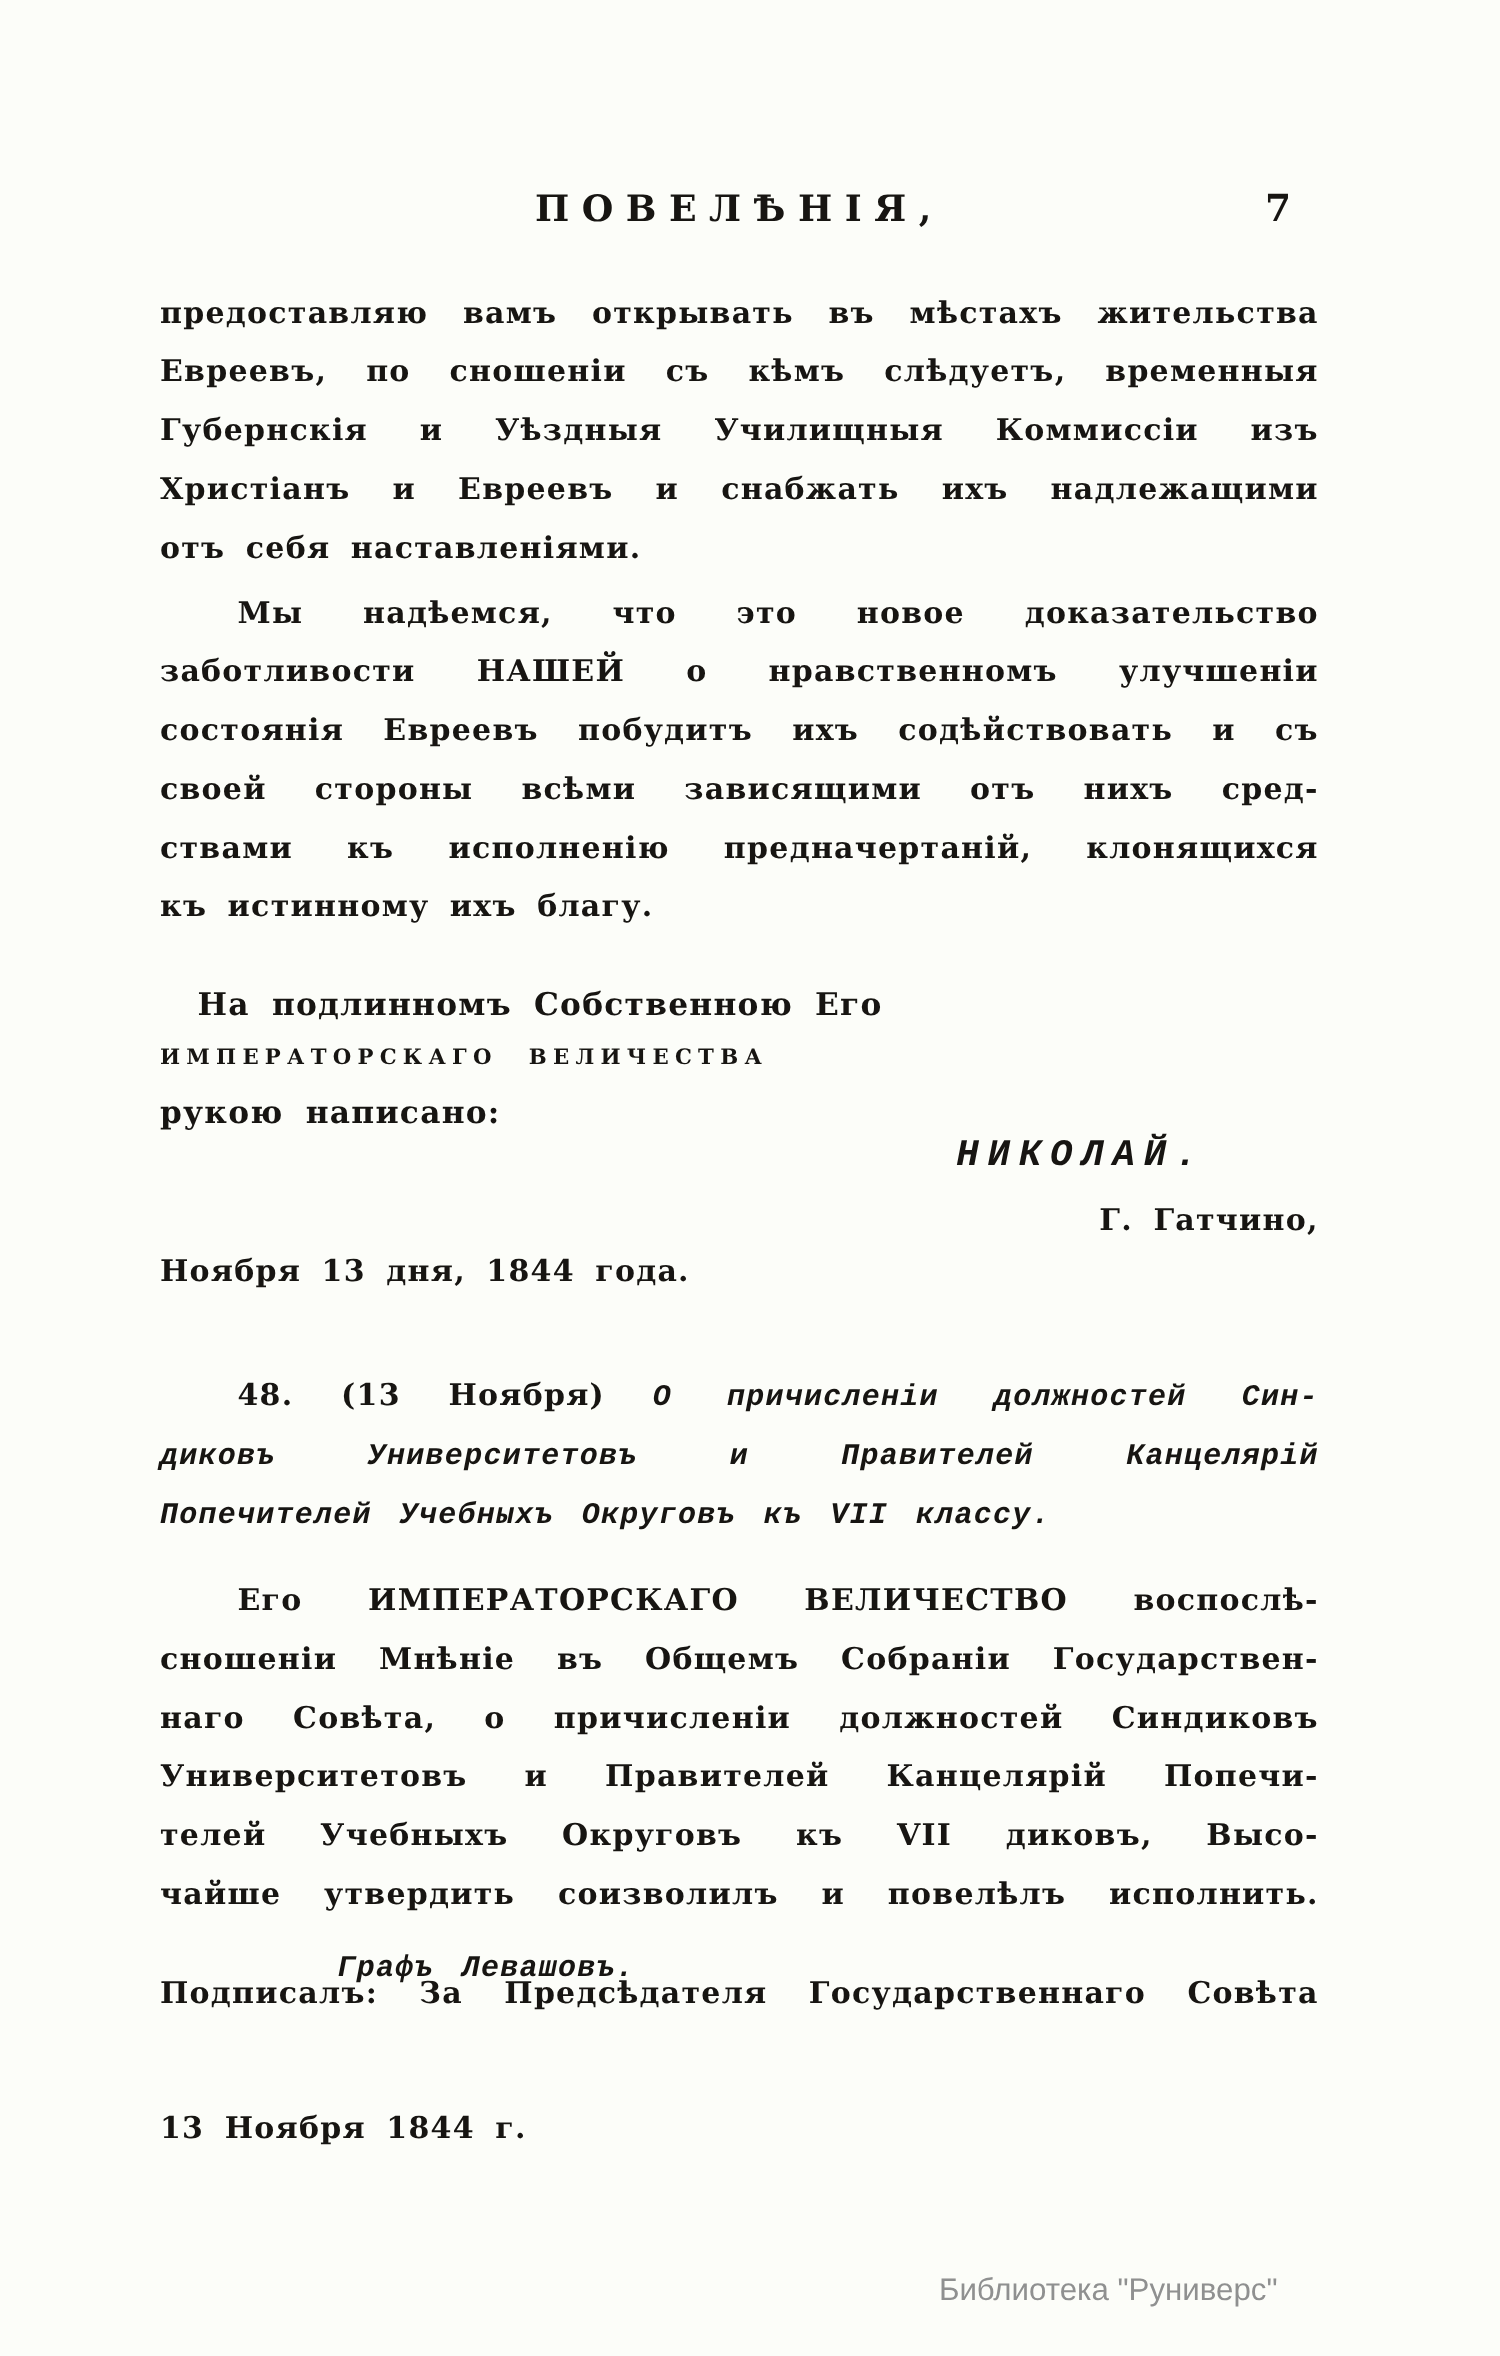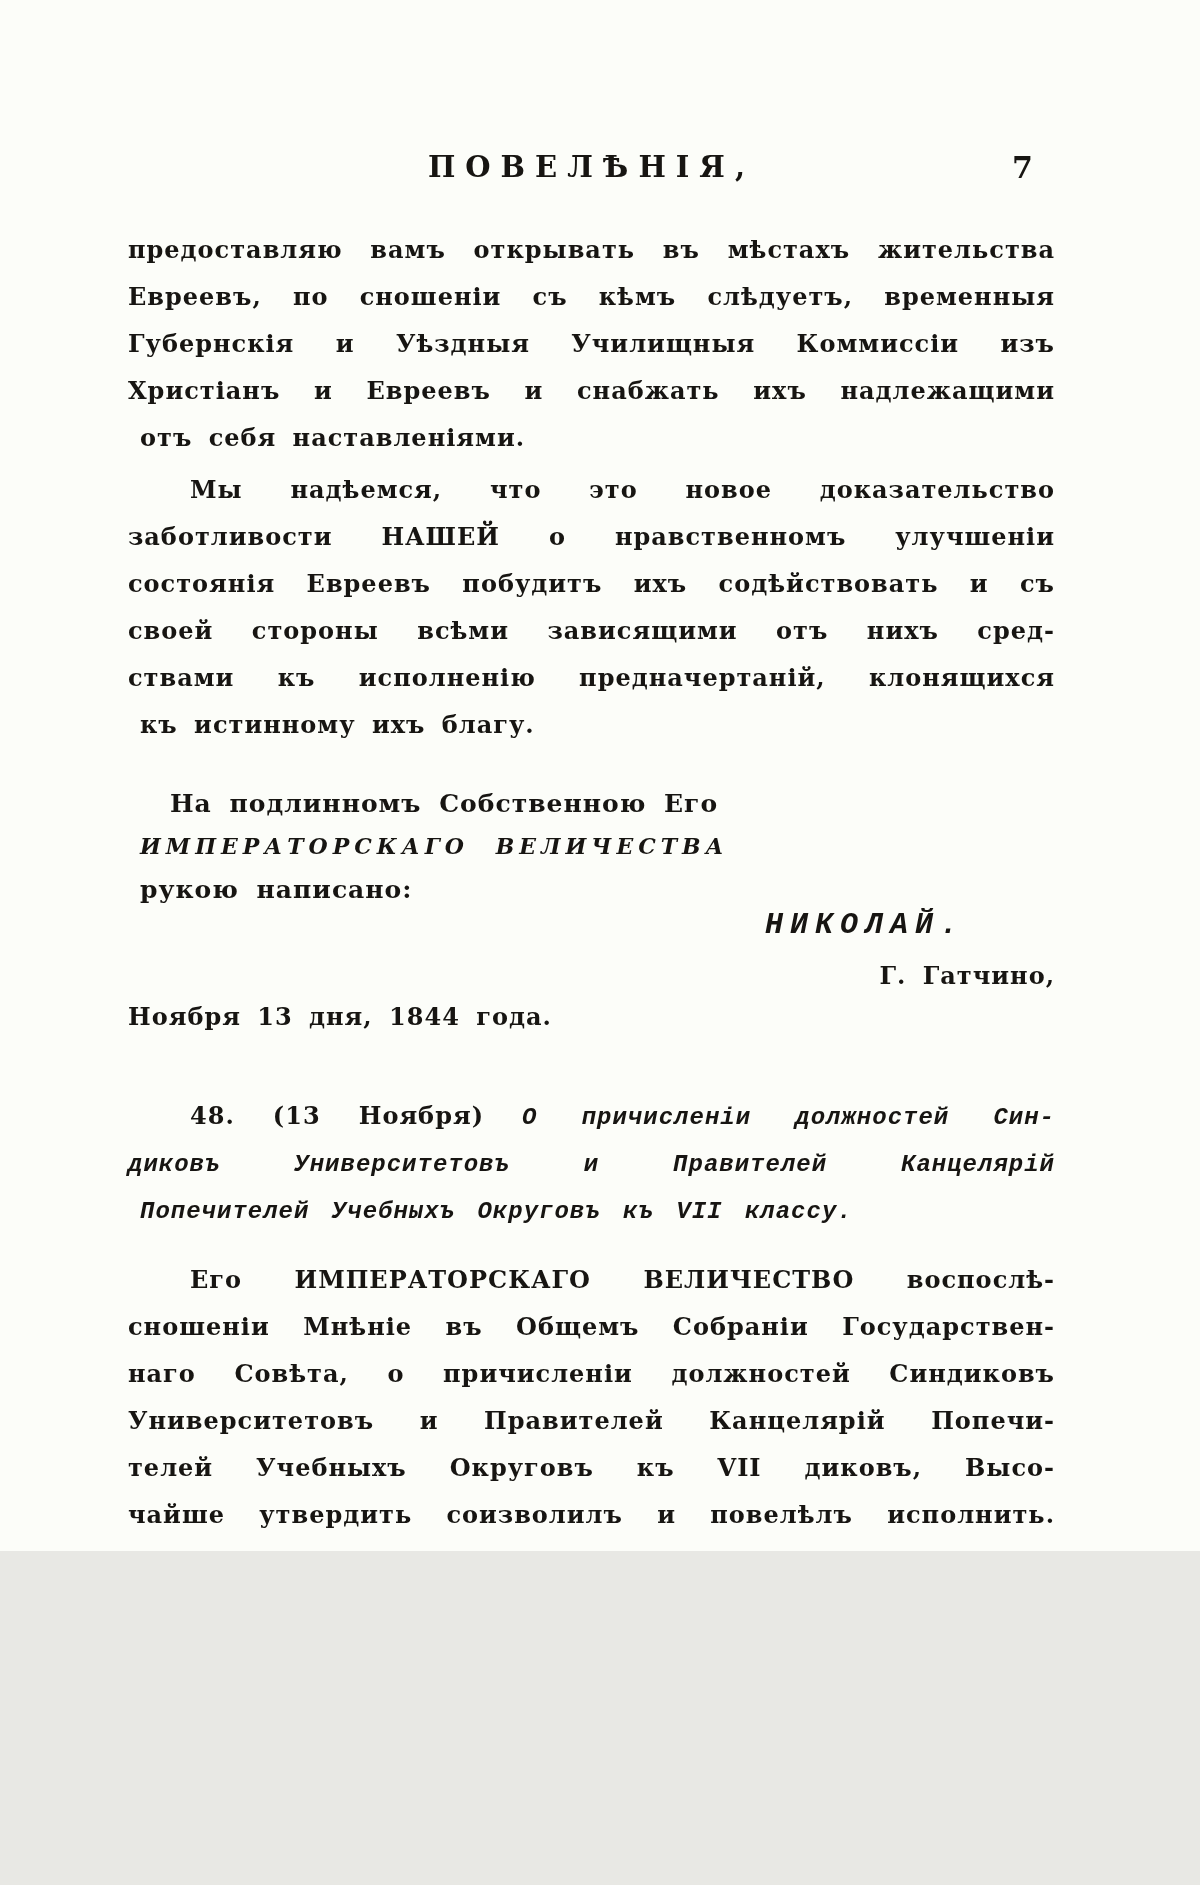--- a/index.html
+++ b/index.html
@@ -3,21 +3,21 @@
 <meta charset="utf-8">
 <style>
   html, body {
     margin: 0;
     padding: 0;
     background: #e8e8e4;
   }
   .page {
     position: relative;
     width: 1200px;
-    height: 1551px;
+    height: 1885px;
     margin: 0 auto;
     background: #fcfdf9;
     color: #171512;
     font-family: "DejaVu Serif", serif;
     font-weight: 700;
     overflow: hidden;
   }
   .abs {
     position: absolute;
     left: 128px;
@@ -29,21 +29,20 @@
     letter-spacing: 1px;
     word-spacing: 7px;
   }
   .jline {
     text-align: justify;
     text-align-last: justify;
   }
   .lline {
     text-align: left;
     text-align-last: left;
-    margin-left: 12px;
   }
   .indent { text-indent: 62px; }
   .small-indent { text-indent: 30px; }
   .italic { font-style: italic; font-family: Liberation Mono, monospace; }
 
   .running-title {
     top: 150px;
     text-align: center;
     font-size: 29px;
     letter-spacing: 10px;
@@ -58,24 +57,23 @@
   .para1 { top: 226px; }
   .para2 { top: 466px; }
   .attestation {
     top: 782px;
     font-size: 25px;
     line-height: 43px;
     letter-spacing: 1px;
     word-spacing: 8px;
   }
   .attestation .caps-line {
-    font-size: 22px;
+    font-size: 17px;
     letter-spacing: 5px;
     word-spacing: 14px;
-    font-style: italic;
   }
   .signature-line {
     top: 908px;
     text-align: right;
     padding-right: 90px;
     box-sizing: border-box;
     font-size: 30px;
     letter-spacing: 7px;
     word-spacing: 0;
   }

